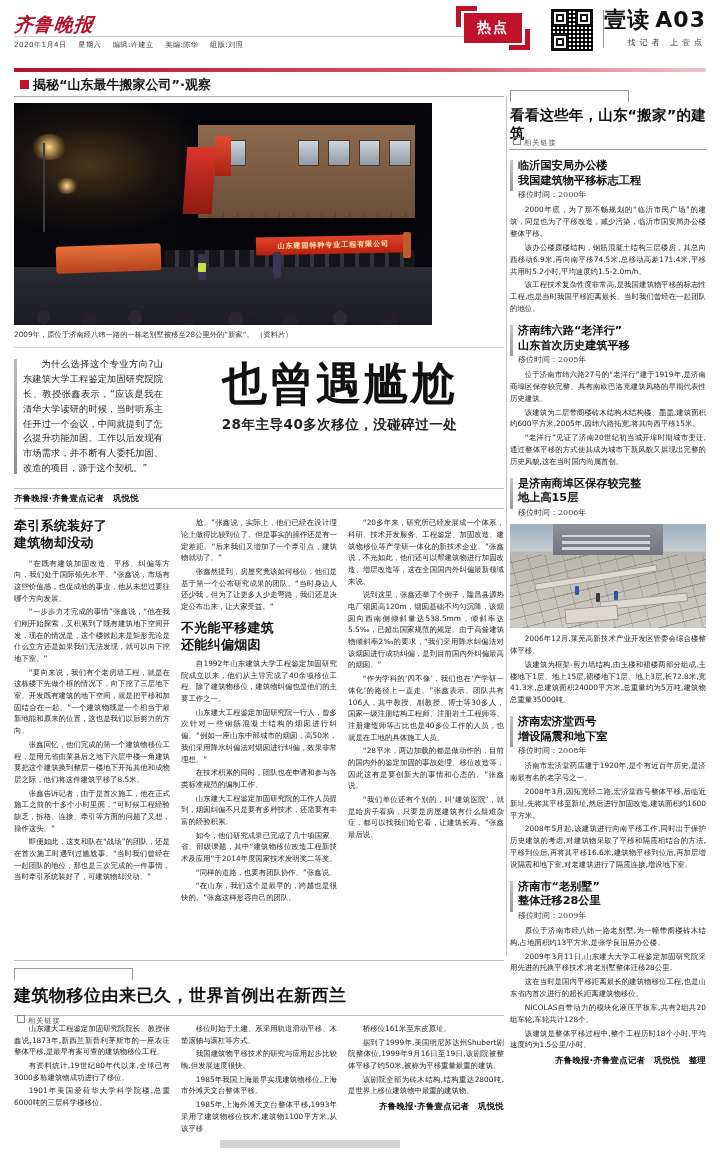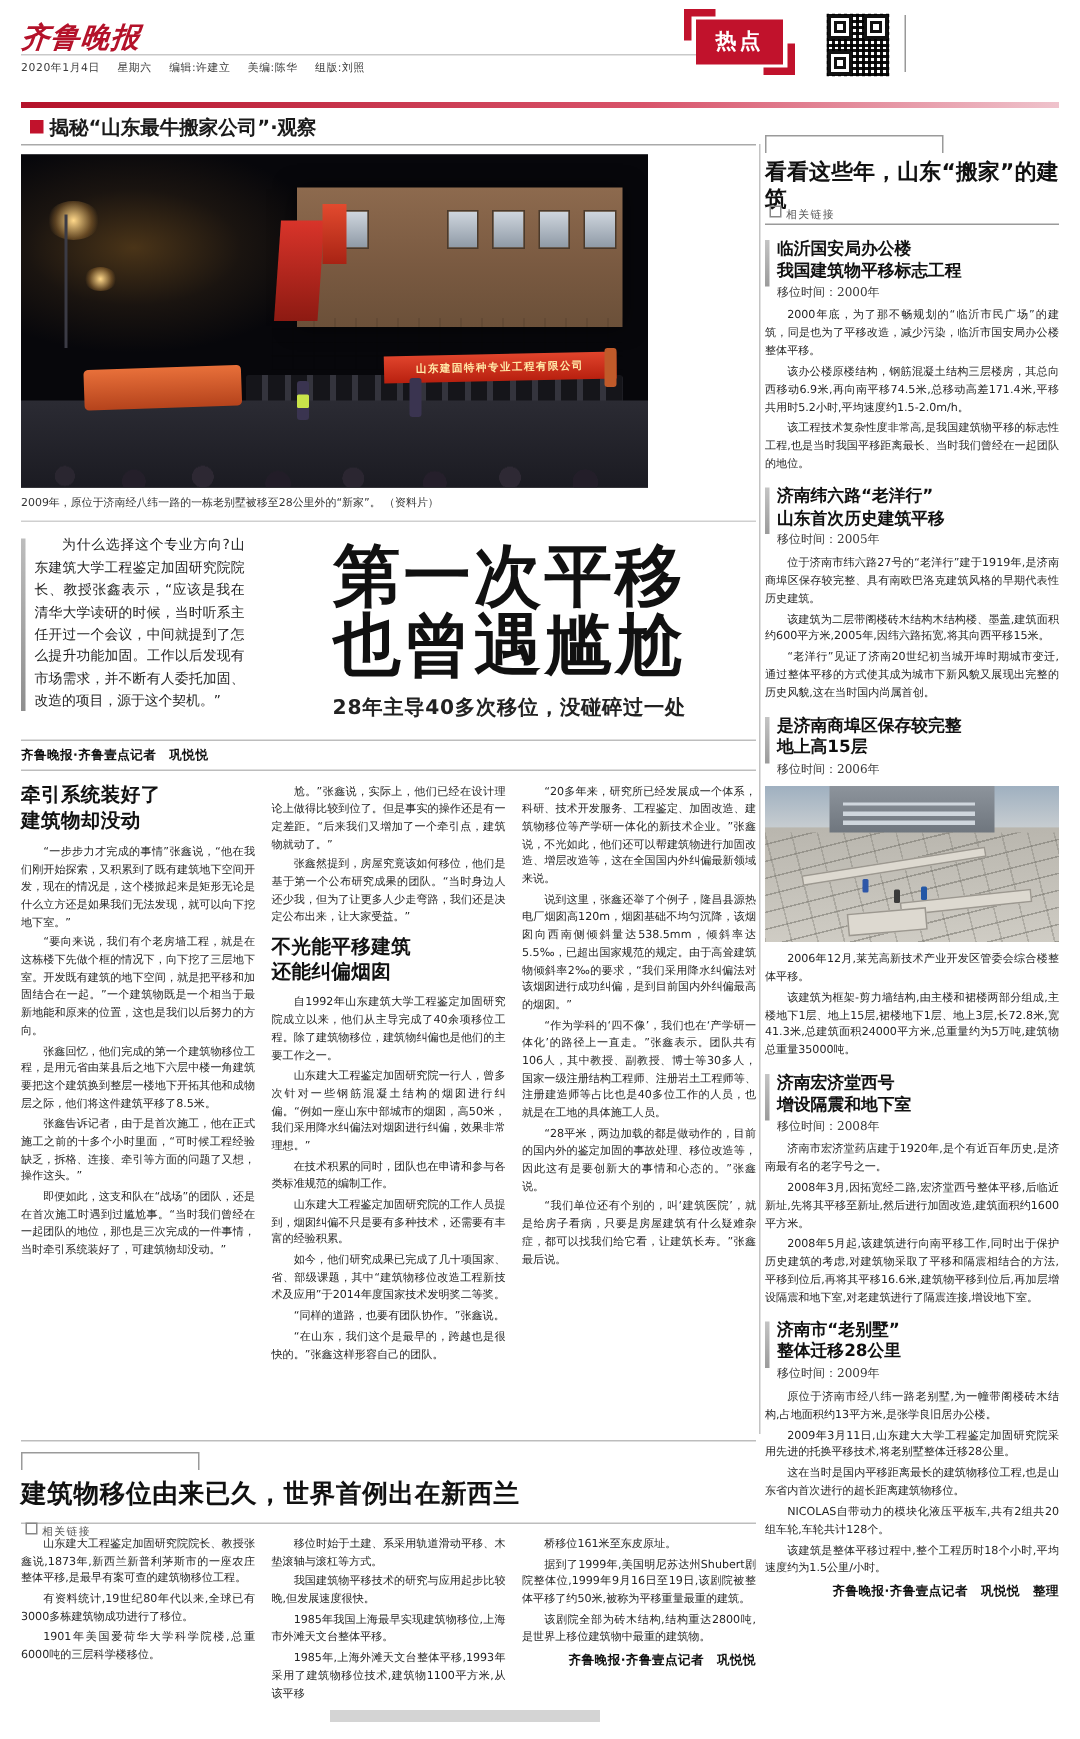--- a/index.html
+++ b/index.html
@@ -192,20 +192,26 @@
       <div class="hotspot-corner-tl"></div>
       <div class="hotspot-corner-br"></div>
       <div class="hotspot-badge">热点</div>
     </div>
 
     <div class="qr">
         <div class="qr-b"></div>
       </div>
     <div class="vdiv"></div>
 
+    <div class="brand">
+      <div class="brand-top">
+        <span>壹读</span><span class="pg">A03</span>
+      </div>
+      <div class="brand-sub">找记者 上壹点</div>
+    </div>
   </div>
 
   <div class="sect-bar"></div>
   <div class="sect-title">
     <span class="sq"></span><span>揭秘“山东最牛搬家公司”·观察</span>
   </div>
 
   <div class="main-left">
 
     <div style="height:1px;background:#aaa;margin-bottom:6px;"></div>
@@ -240,40 +246,40 @@
     <div class="cap">2009年，原位于济南经八纬一路的一栋老别墅被移至28公里外的“新家”。 （资料片）</div>
 
     <div style="height:1px;background:#cfcfcf;margin:6px 0 9px 0;"></div>
 
     <div style="display:flex;gap:12px;align-items:flex-start;">
       <div style="width:140px;flex:none;" class="intro-box">
         <p>为什么选择这个专业方向?山东建筑大学工程鉴定加固研究院院长、教授张鑫表示，“应该是我在清华大学读研的时候，当时听系主任开过一个会议，中间就提到了怎么提升功能加固。工作以后发现有市场需求，并不断有人委托加固、改造的项目，源于这个契机。”</p>
       </div>
       <div style="flex:1;padding-top:4px;">
         <div class="headline">
-          <div>第一次平移</div>
           <div>也曾遇尴尬</div>
         </div>
         <div class="subhead">28年主导40多次移位，没碰碎过一处</div>
       </div>
     </div>
 
     <div style="height:1px;background:#bdbdbd;margin:12px 0 4px 0;"></div>
     <div class="byline" style="text-align:left;">齐鲁晚报·齐鲁壹点记者　巩悦悦</div>
     <div style="height:1px;background:#bdbdbd;margin:4px 0 8px 0;"></div>
 
     <div class="cols3">
 
       <div>
         <div class="colhead">
           <div>牵引系统装好了</div>
           <div>建筑物却没动</div>
         </div>
         <div style="height:6px"></div>
         <div class="body-col">
+          <p>“在既有建筑加固改造、平移、纠偏等方向，我们处于国际领先水平。”张鑫说，市场有这些价值感，也促成他的事业，他从未想过要往哪个方向发展。</p>
           <p>“一步步力才完成的事情”张鑫说，“他在我们刚开始探索，又积累到了既有建筑地下空间开发，现在的情况是，这个楼掀起来是矩形无论是什么立方还是如果我们无法发现，就可以向下挖地下室。”</p>
           <p>“要向来说，我们有个老房墙工程，就是在这栋楼下先做个框的情况下，向下挖了三层地下室。开发既有建筑的地下空间，就是把平移和加固结合在一起。”一个建筑物既是一个相当于最新地能和原来的位置，这也是我们以后努力的方向。</p>
           <p>张鑫回忆，他们完成的第一个建筑物移位工程，是用元省由莱县后之地下六层中楼一角建筑要把这个建筑换到整层一楼地下开拓其他和成物层之际，他们将这件建筑平移了8.5米。</p>
           <p>张鑫告诉记者，由于是首次施工，他在正式施工之前的十多个小时里面，“可时候工程经验缺乏，拆格、连接、牵引等方面的问题了又想，操作这头。”</p>
           <p>即便如此，这支和队在“战场”的团队，还是在首次施工时遇到过尴尬事。“当时我们曾经在一起团队的地位，那也是三次完成的一件事情，当时牵引系统装好了，可建筑物却没动。”</p>
         </div>
       </div>
 
       <div>
         <div class="body-col">

